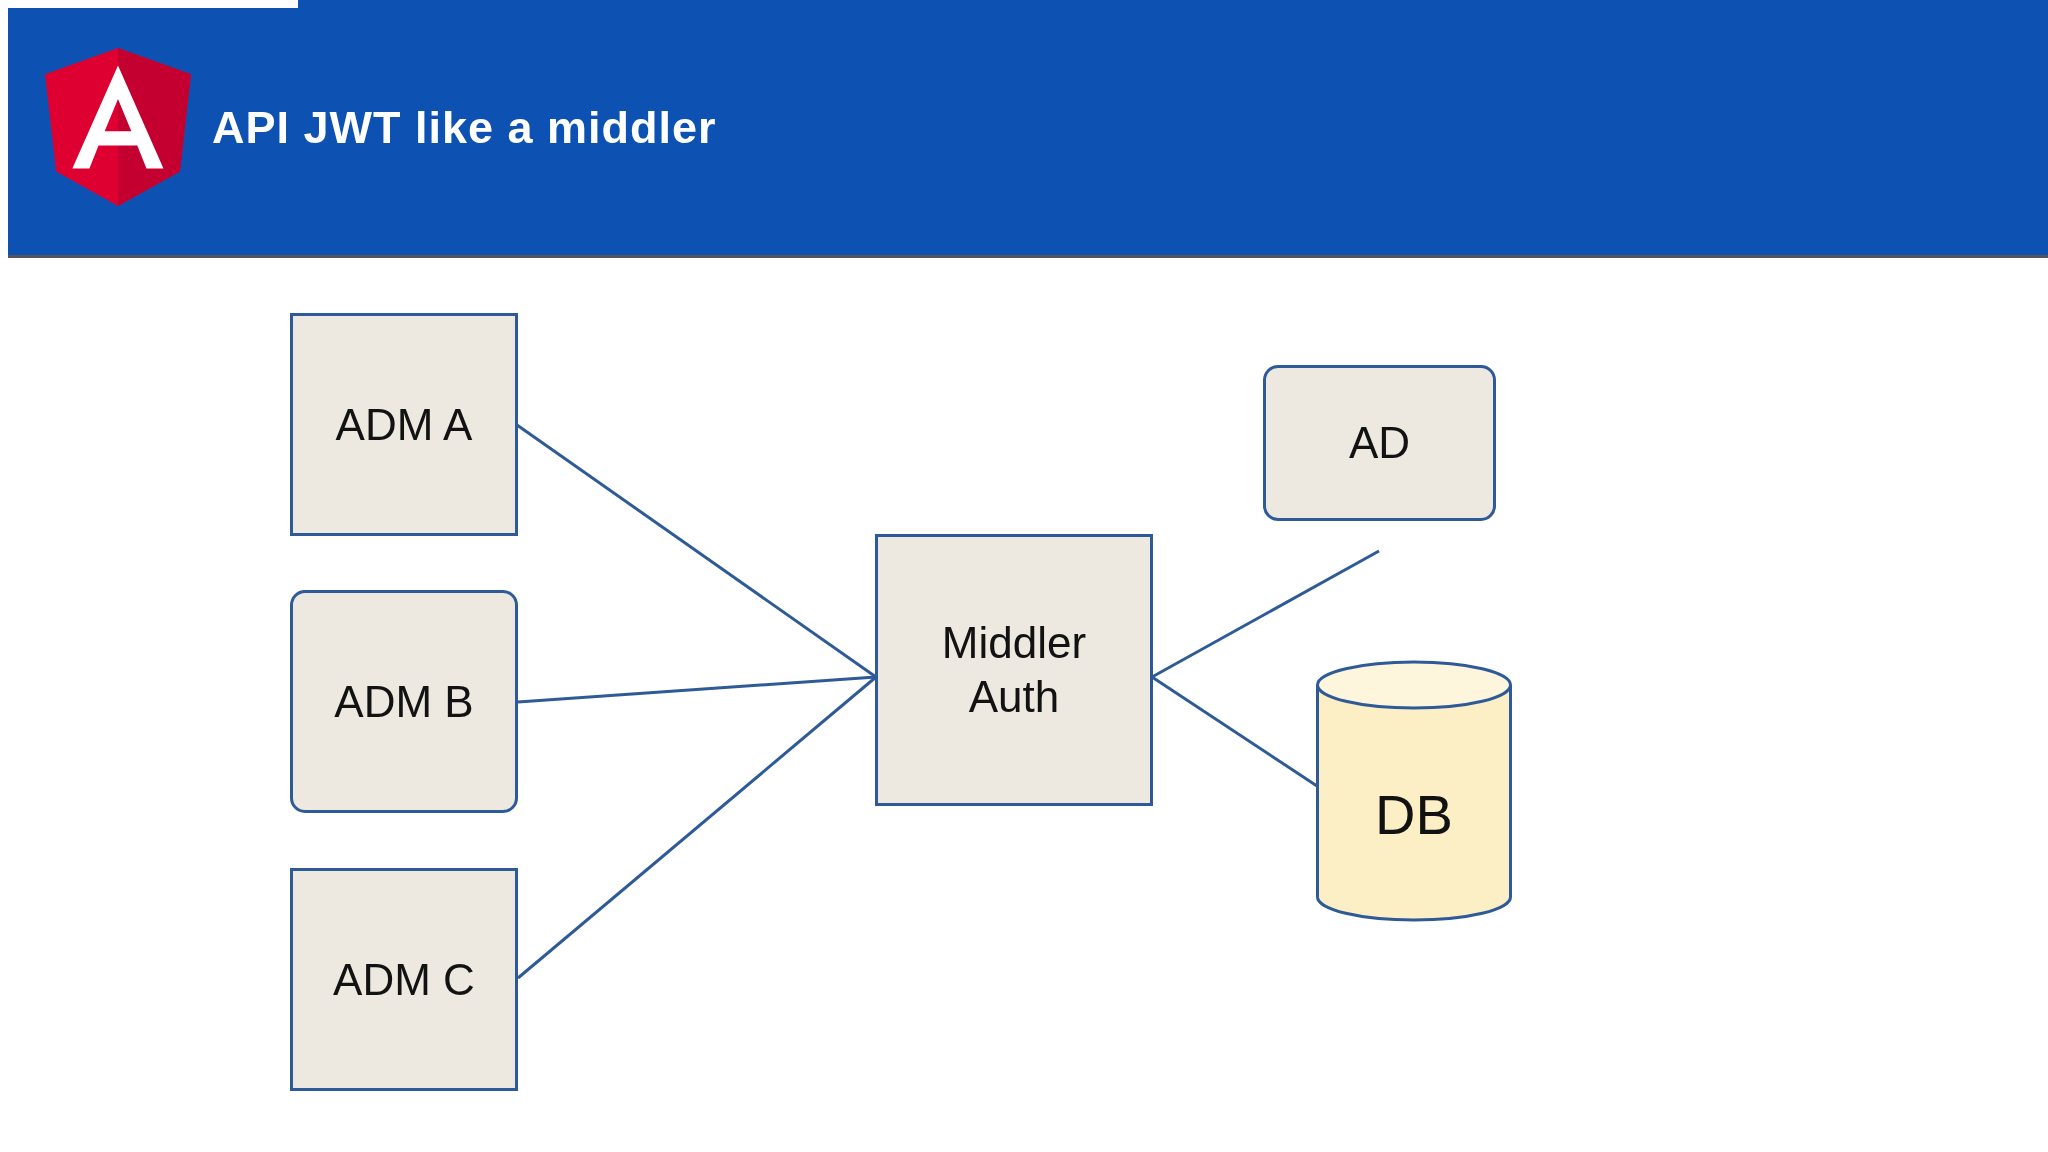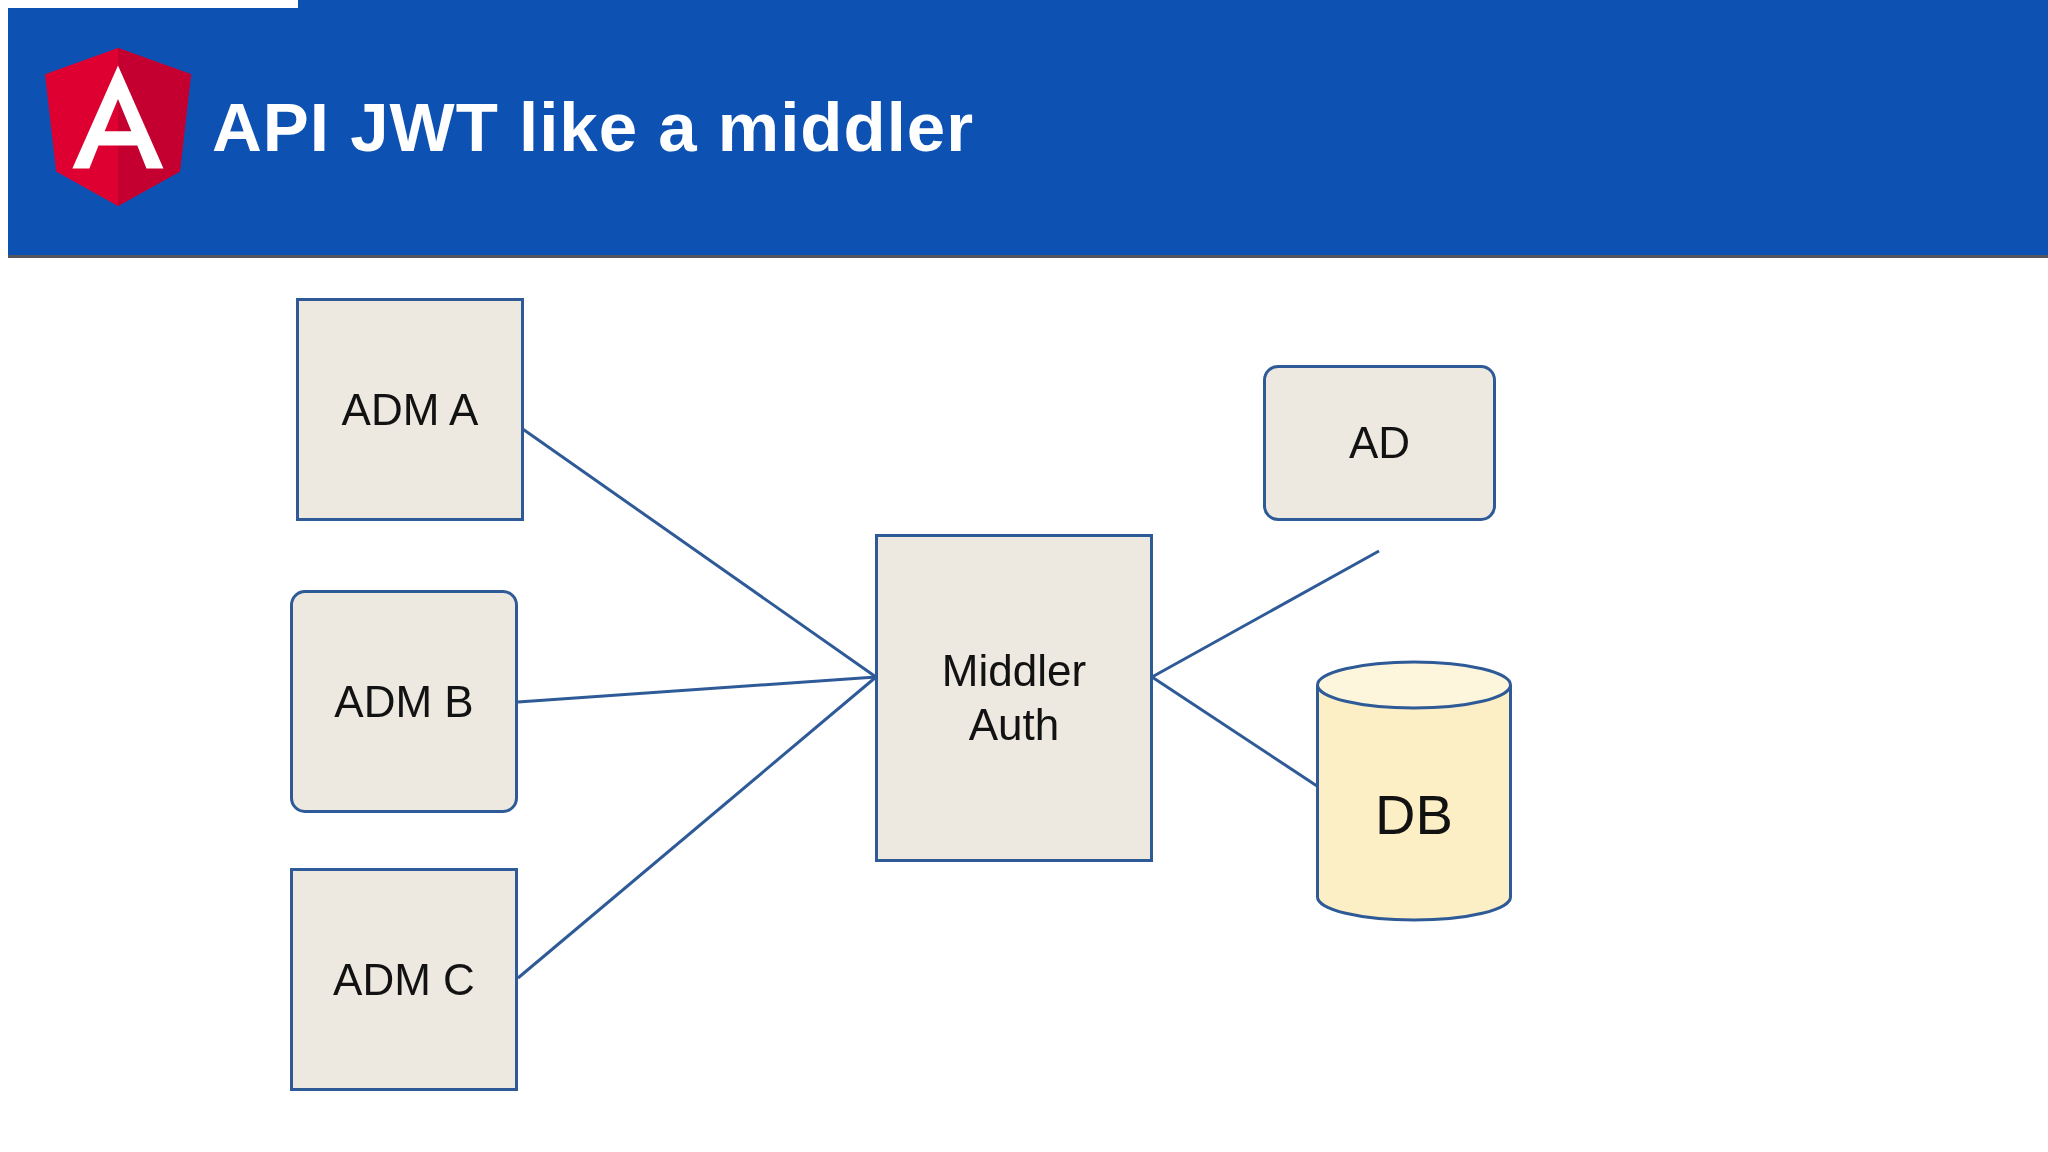--- a/index.html
+++ b/index.html
@@ -27,21 +27,21 @@
     left: 45px; top: 48px;
     width: 146px; height: 158px;
   }
   .title {
     position: absolute;
     left: 212px; top: 0;
     height: 255px;
     display: flex;
     align-items: center;
     color: #ffffff;
-    font-size: 69px;
+    font-size: 45px;
     font-weight: bold;
     letter-spacing: 1px;
     white-space: nowrap;
   }
   
   .notch-top {
     position: absolute; left: 0; top: 0;
     width: 298px; height: 8px; background: #ffffff;
   }
   .notch-left {
@@ -62,24 +62,24 @@
     display: flex;
     align-items: center;
     justify-content: center;
     color: #121212;
     font-size: 44px;
     line-height: 1.22;
     text-align: center;
   }
   .node span { white-space: pre-line; }
 
-  .node-adm-a { left: 290px; top: 298px; width: 228px; height: 223px; margin-left: 6px; }
+  .node-adm-a { left: 290px; top: 313px; width: 228px; height: 223px; }
   .node-adm-b { left: 290px; top: 590px; width: 228px; height: 223px; border-radius: 15px; }
   .node-adm-c { left: 290px; top: 868px; width: 228px; height: 223px; }
-  .node-middler { left: 875px; top: 534px; width: 278px; height: 328px; }
+  .node-middler { left: 875px; top: 534px; width: 278px; height: 272px; }
   .node-ad { left: 1263px; top: 365px; width: 233px; height: 156px; border-radius: 15px; }
 
   .cylinder-wrap {
     position: absolute;
     left: 1315px; top: 660px;
     width: 198px; height: 263px;
   }
   .cylinder-wrap svg { position: absolute; left: 0; top: 0; }
   .cylinder-label {
     position: absolute;

